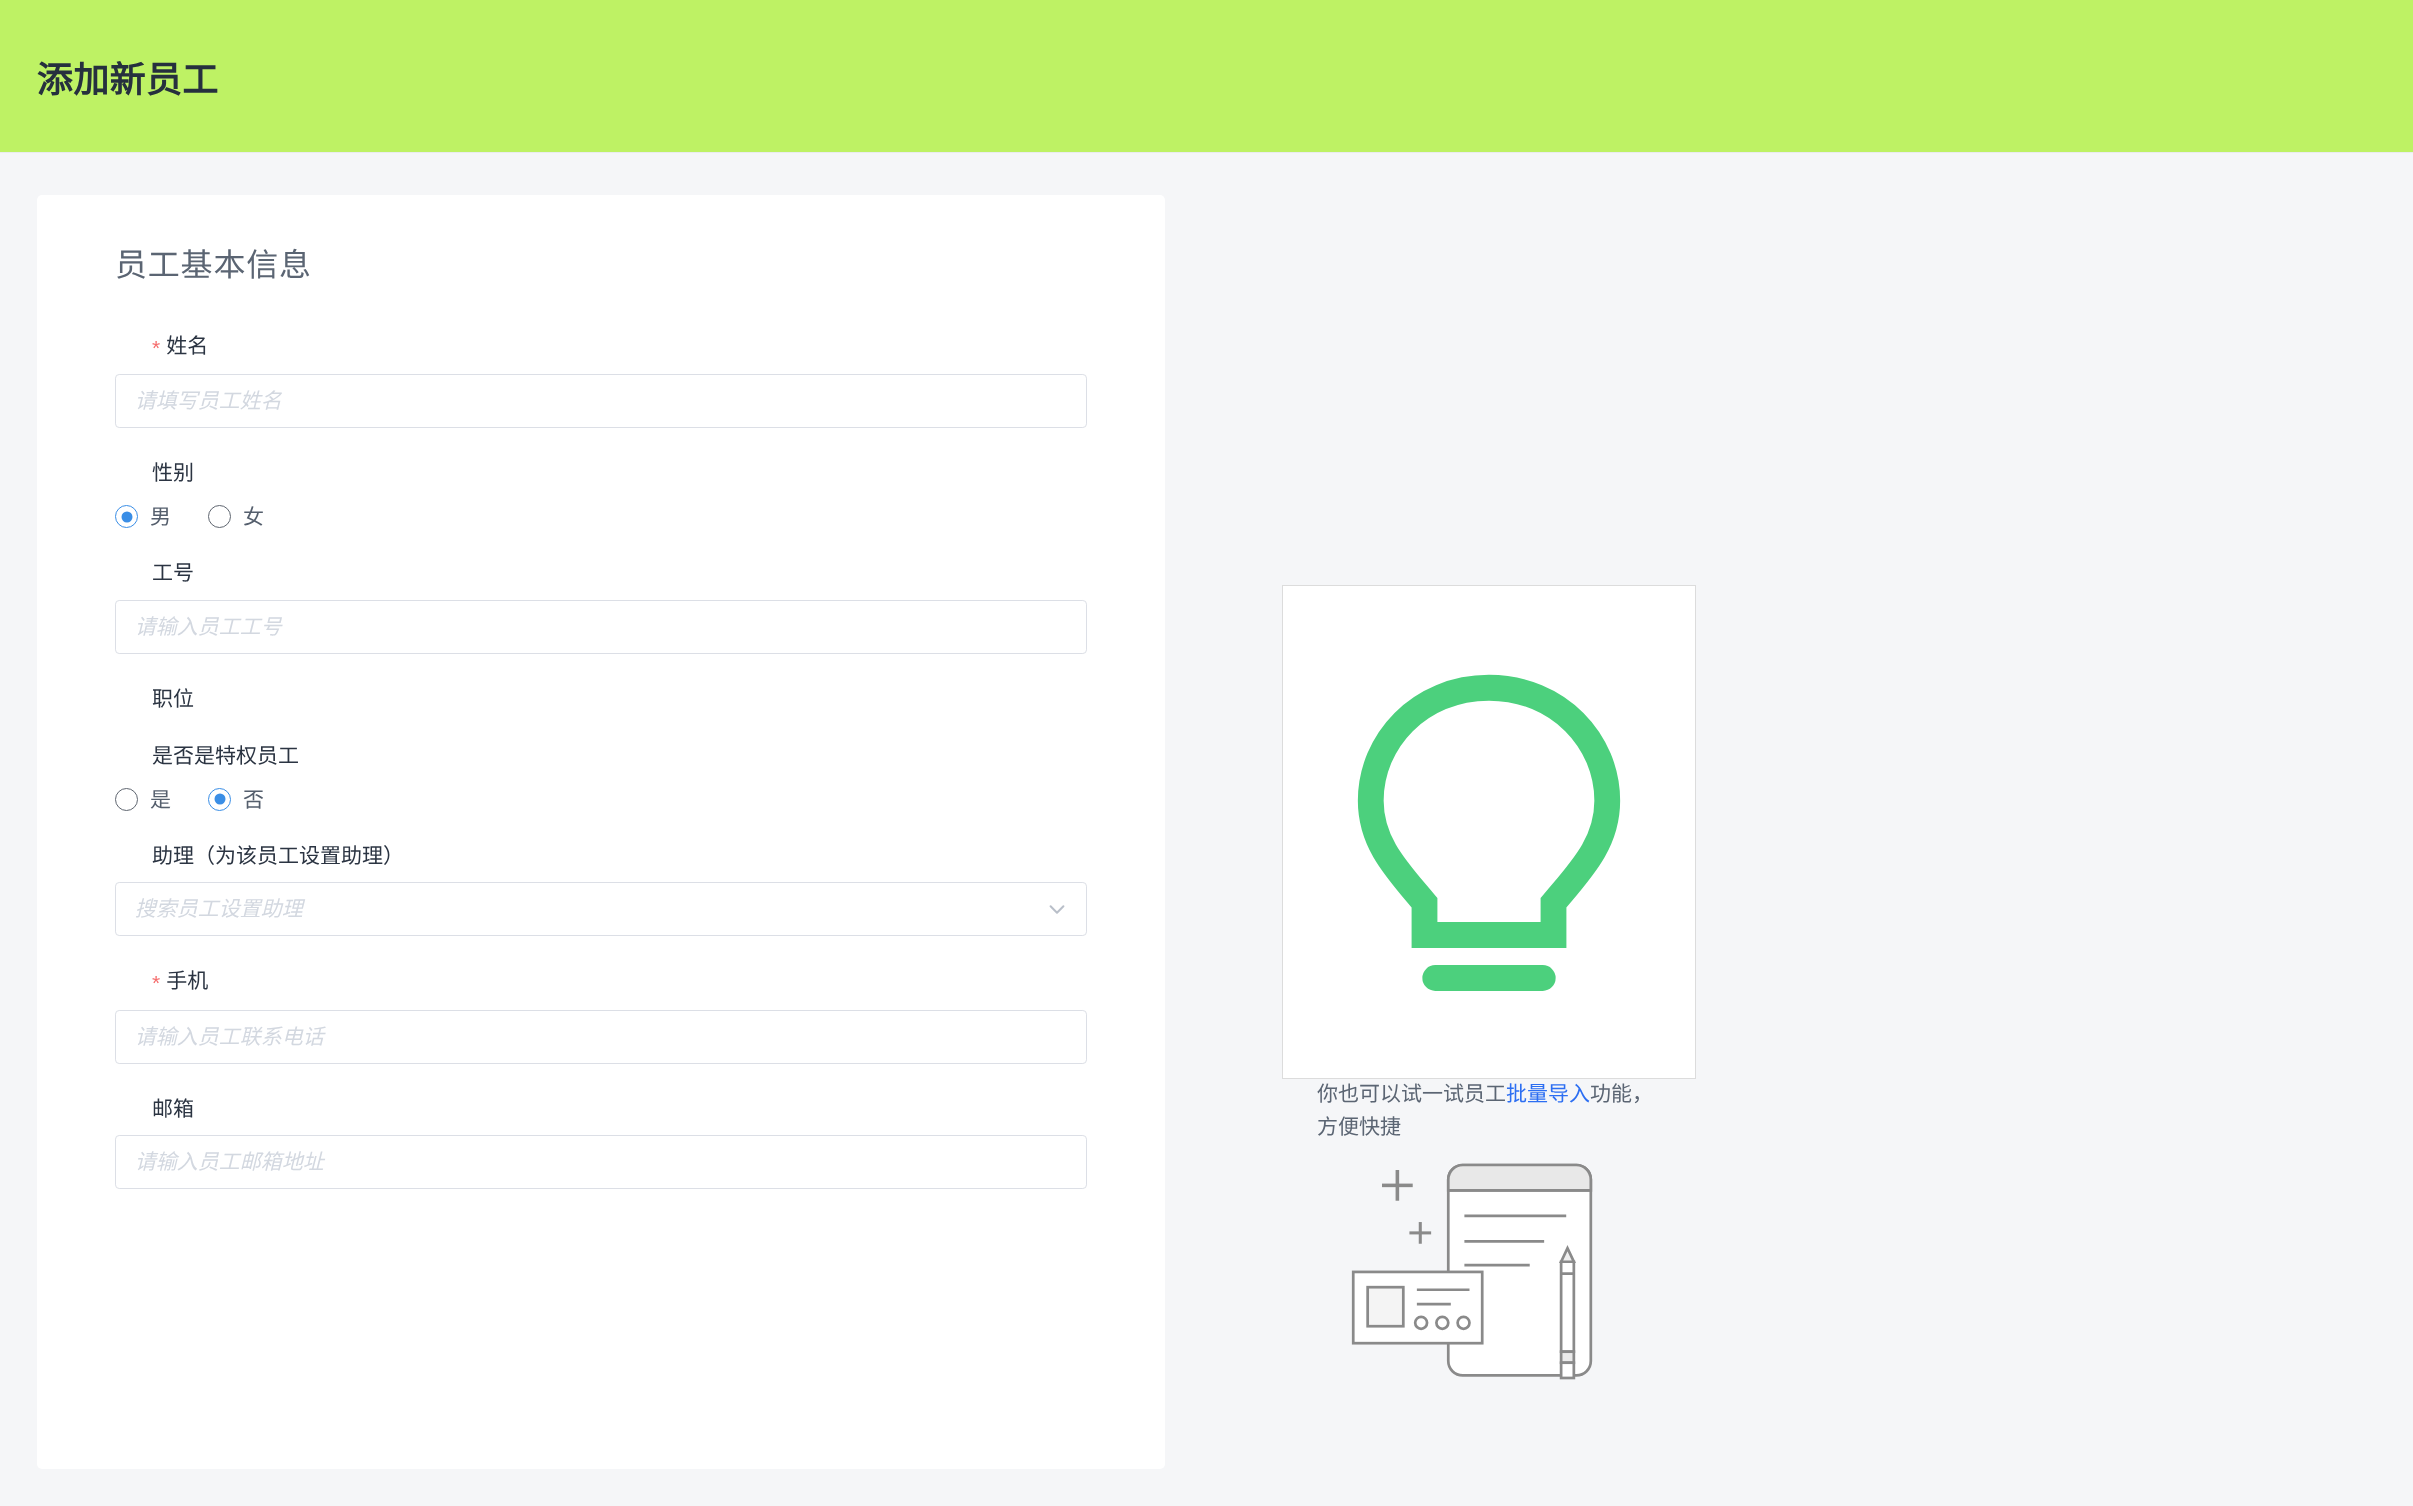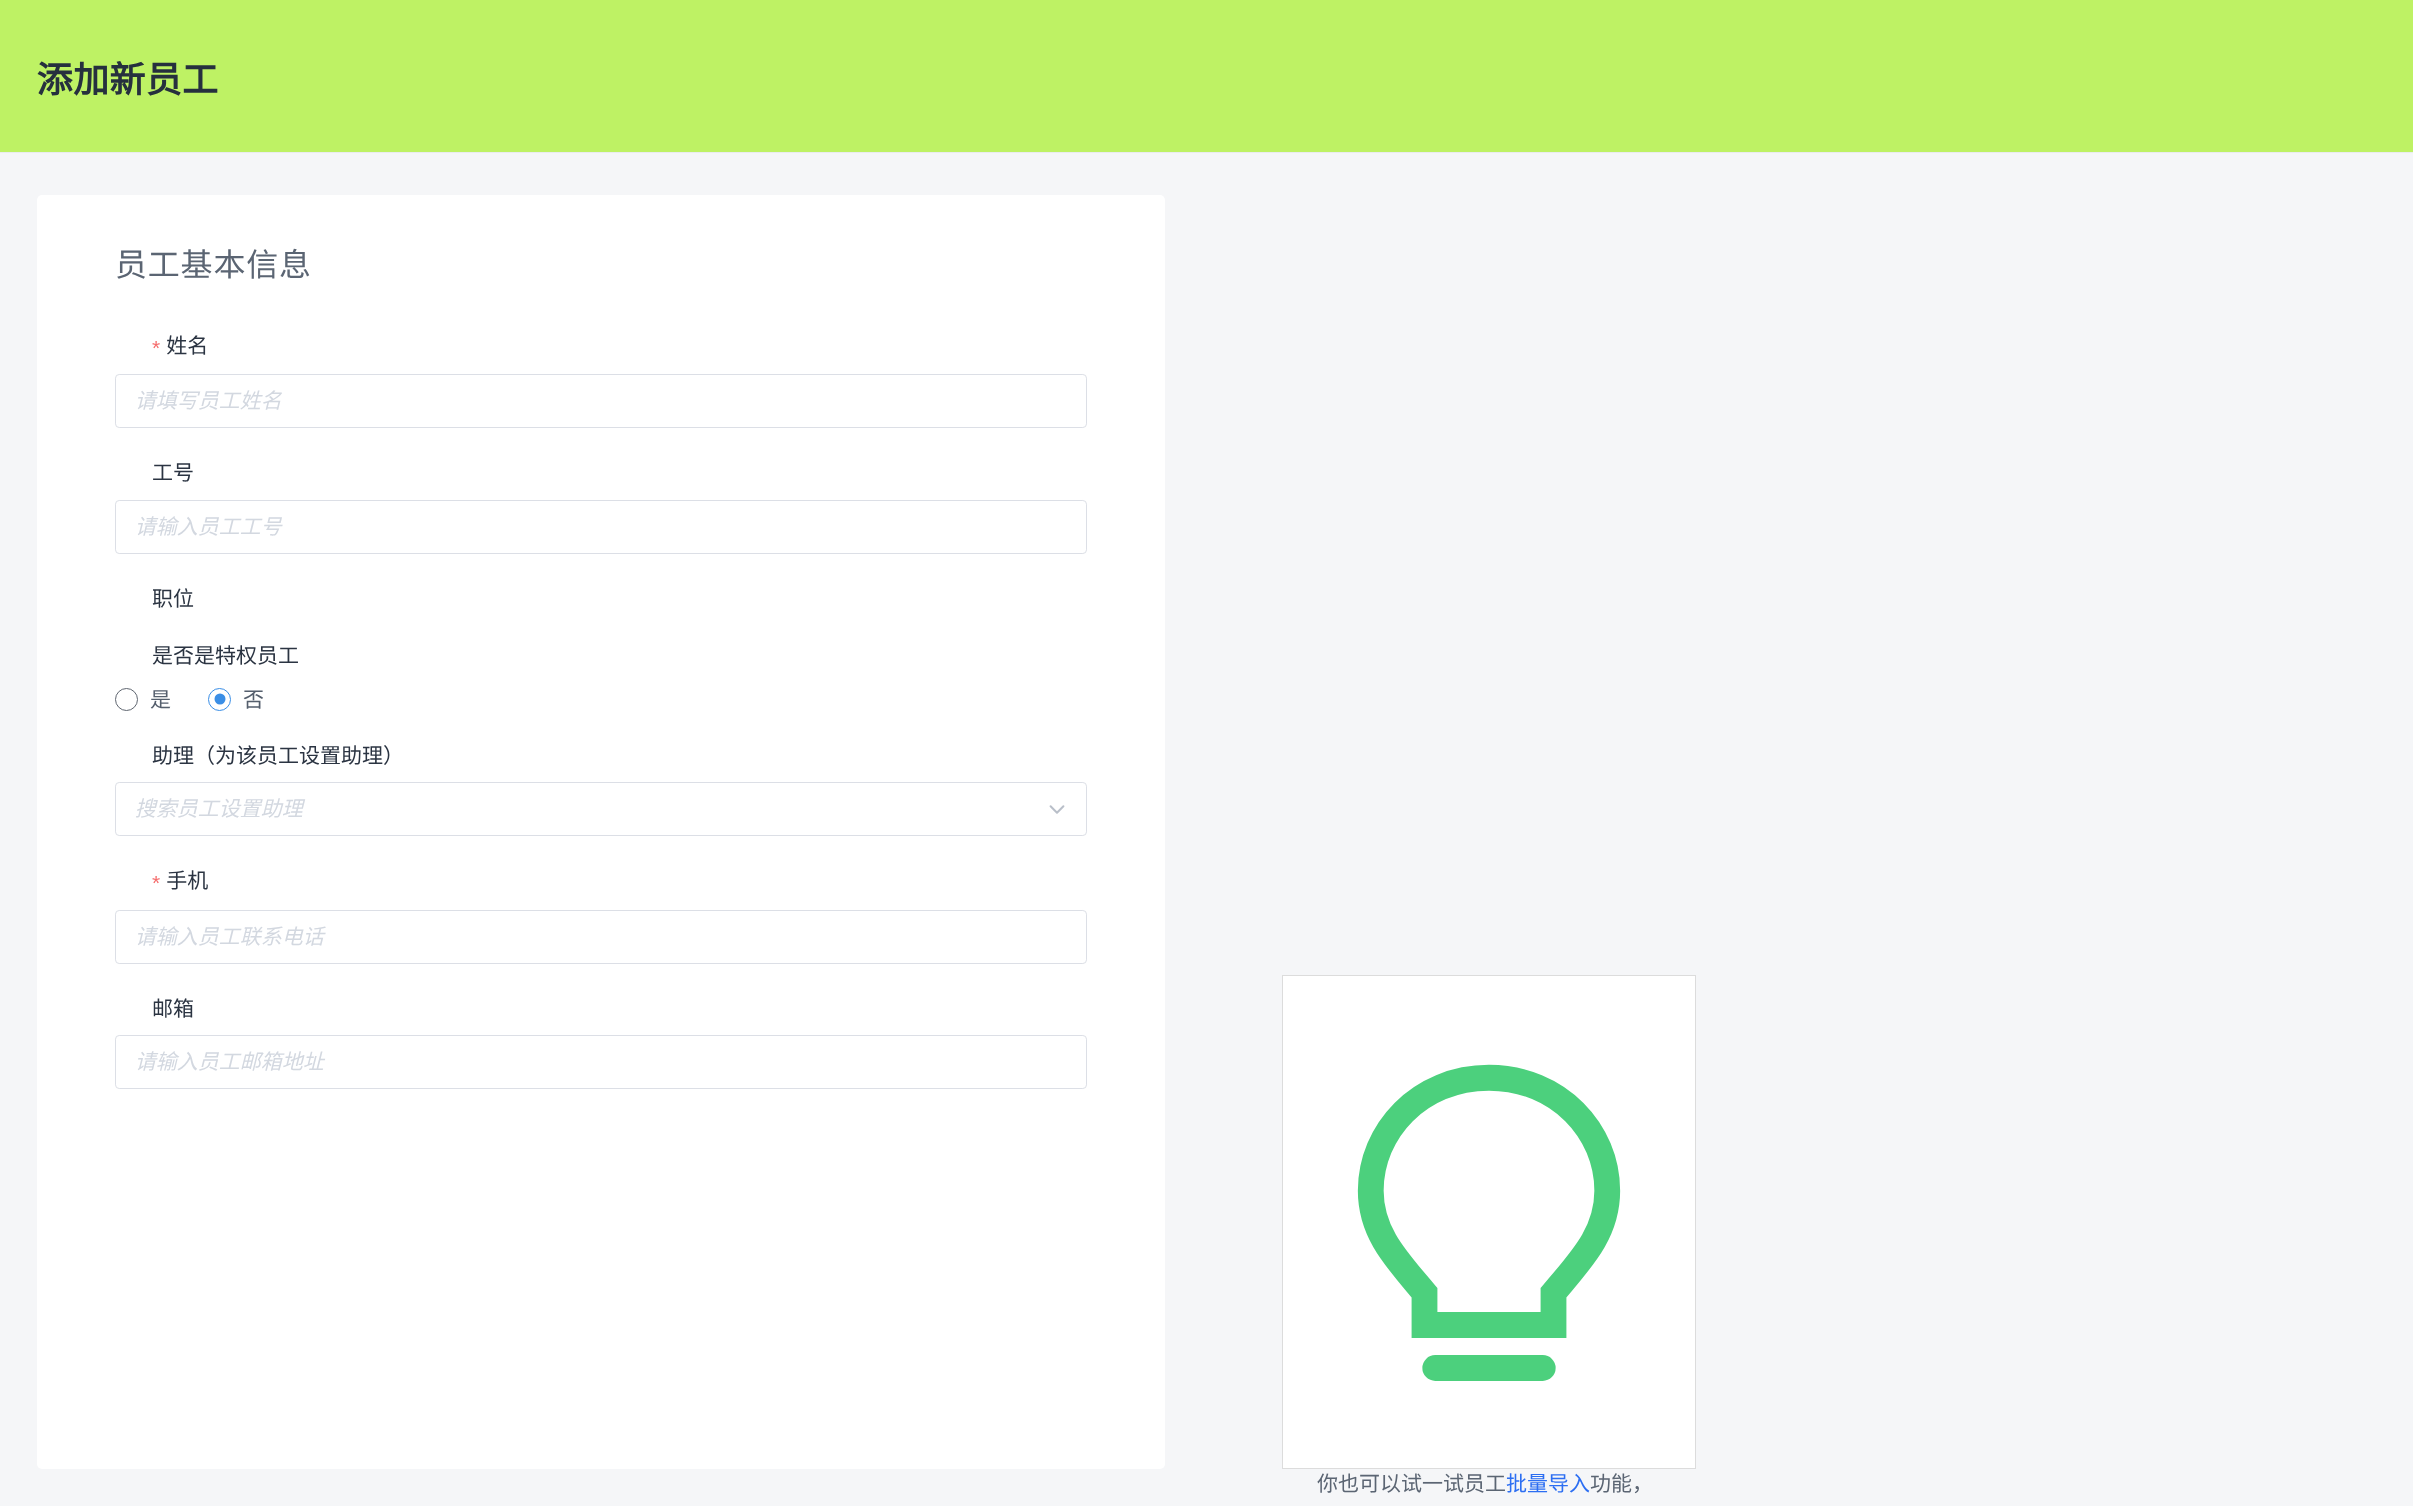--- a/index.html
+++ b/index.html
@@ -29,21 +29,21 @@
   .page-header h1 {
     font-size: 36px;
     font-weight: 700;
     color: #26303e;
     letter-spacing: 0.4px;
   }
 
   
   .page-body {
     display: flex;
-    align-items: flex-end;
+    align-items: center;
     padding: 42px 37px 0 37px;
     gap: 0;
   }
 
   
   .form-card {
     width: 1128px;
     background: #ffffff;
     border-radius: 5.1px;
     padding: 44px 78px 51px 78px;
@@ -194,20 +194,33 @@
 
     <div class="section-title">员工基本信息</div>
 
     <div class="field">
       <label class="field-label">
         <span class="req-star">*</span><span>姓名</span>
       </label>
       <input class="text-input" type="text" placeholder="请填写员工姓名" style="">
     </div>
 
+    <div class="field">
+      <label class="field-label">性别</label>
+      <div class="radio-group">
+        <div class="radio-item checked">
+          <span class="radio-dot"></span>
+          <span class="radio-label">男</span>
+        </div>
+        <div class="radio-item">
+          <span class="radio-dot"></span>
+          <span class="radio-label">女</span>
+        </div>
+      </div>
+    </div>
 
     <div class="field">
       <label class="field-label">工号</label>
       <input class="text-input" type="text" placeholder="请输入员工工号" style="">
     </div>
 
     <div class="field">
       <label class="field-label">职位</label>
     </div>
 

